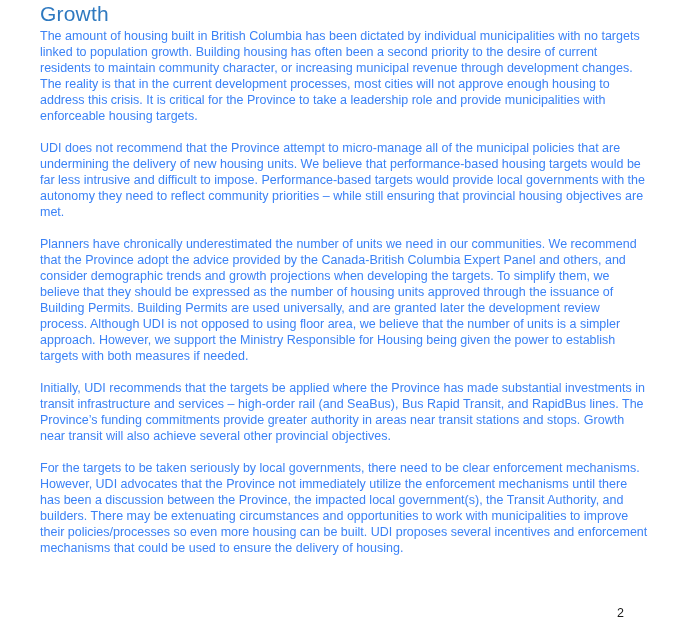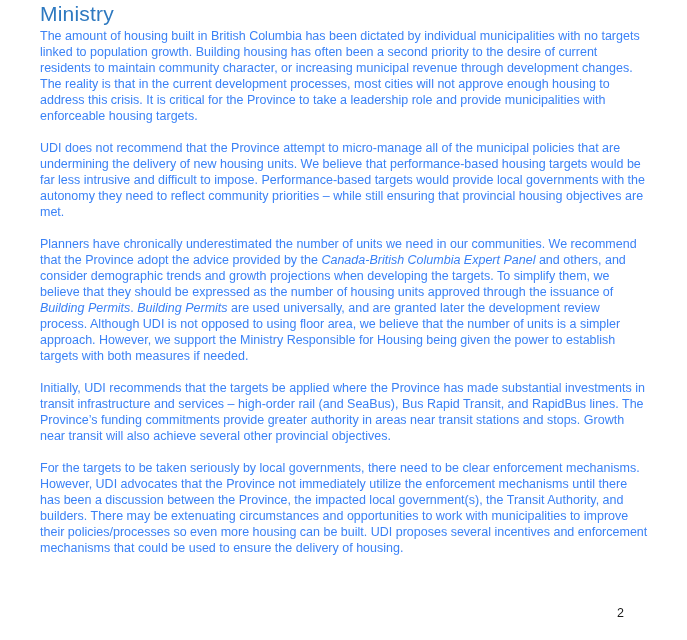--- a/index.html
+++ b/index.html
@@ -30,36 +30,35 @@
   }
   .body-text p {
     font-size: 12.5px;
     line-height: 16px;
     color: #3b82f6;
     margin: 0 0 16px 0;
     width: 610px;
     text-align: left;
   }
   .body-text p span.italic {
-    font-style: italic;
   }
   .page-number {
     position: absolute;
     top: 605px;
     left: 617px;
     font-size: 12.5px;
     line-height: 16px;
     color: #1a1a1a;
   }
 </style>
 </head>
 <body>
 
 <div class="page">
-  <h1 class="heading" style="color: rgb(46, 121, 192);">Ministry</h1>
+  <h1 class="heading" style="color: rgb(46, 121, 192);">Growth</h1>
 
   <div class="body-text" id="paragraphs">
       <p><span>The amount of housing built in British Columbia has been dictated by individual municipalities with no targets linked to population growth. Building housing has often been a second priority to the desire of current residents to maintain community character, or increasing municipal revenue through development changes. The reality is that in the current development processes, most cities will not approve enough housing to address this crisis. It is critical for the Province to take a leadership role and provide municipalities with enforceable housing targets.</span></p>
       <p><span>UDI does not recommend that the Province attempt to micro-manage all of the municipal policies that are undermining the delivery of new housing units. We believe that performance-based housing targets would be far less intrusive and difficult to impose. Performance-based targets would provide local governments with the autonomy they need to reflect community priorities – while still ensuring that provincial housing objectives are met.</span></p>
       <p><span>Planners have chronically underestimated the number of units we need in our communities. We recommend that the Province adopt the advice provided by the </span><span class="italic">Canada-British Columbia Expert Panel</span><span> and others, and consider demographic trends and growth projections when developing the targets. To simplify them, we believe that they should be expressed as the number of housing units approved through the issuance of </span><span class="italic">Building Permits</span><span>. </span><span class="italic">Building Permits</span><span> are used universally, and are granted later the development review process. Although UDI is not opposed to using floor area, we believe that the number of units is a simpler approach. However, we support the Ministry Responsible for Housing being given the power to establish targets with both measures if needed.</span></p>
       <p><span>Initially, UDI recommends that the targets be applied where the Province has made substantial investments in transit infrastructure and services – high-order rail (and SeaBus), Bus Rapid Transit, and RapidBus lines. The Province’s funding commitments provide greater authority in areas near transit stations and stops. Growth near transit will also achieve several other provincial objectives.</span></p>
       <p><span>For the targets to be taken seriously by local governments, there need to be clear enforcement mechanisms. However, UDI advocates that the Province not immediately utilize the enforcement mechanisms until there has been a discussion between the Province, the impacted local government(s), the Transit Authority, and builders. There may be extenuating circumstances and opportunities to work with municipalities to improve their policies/processes so even more housing can be built. UDI proposes several incentives and enforcement mechanisms that could be used to ensure the delivery of housing.</span></p>
     </div>
 
   <div class="page-number">2</div>

